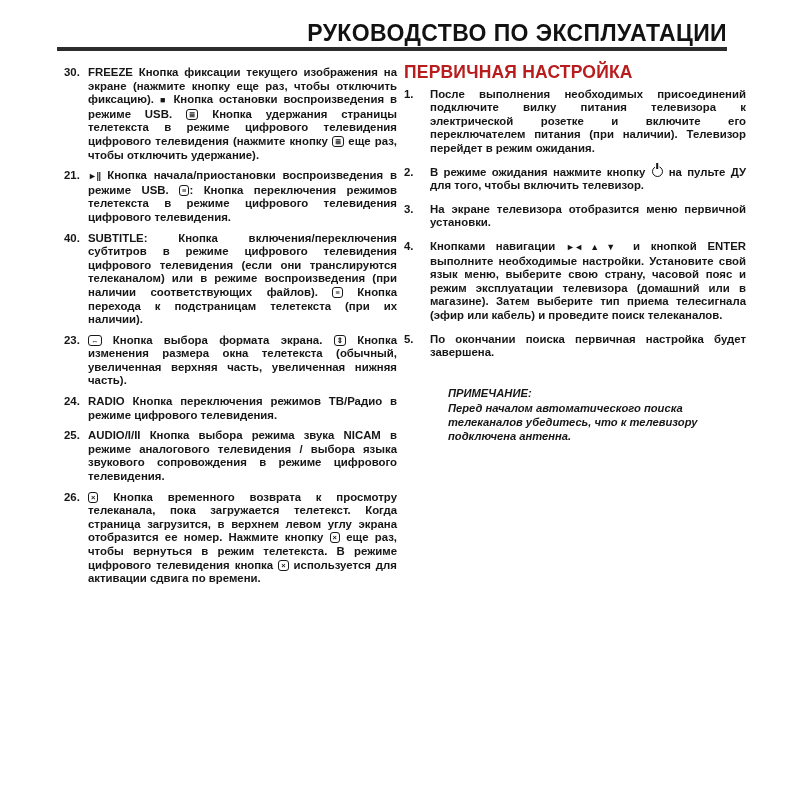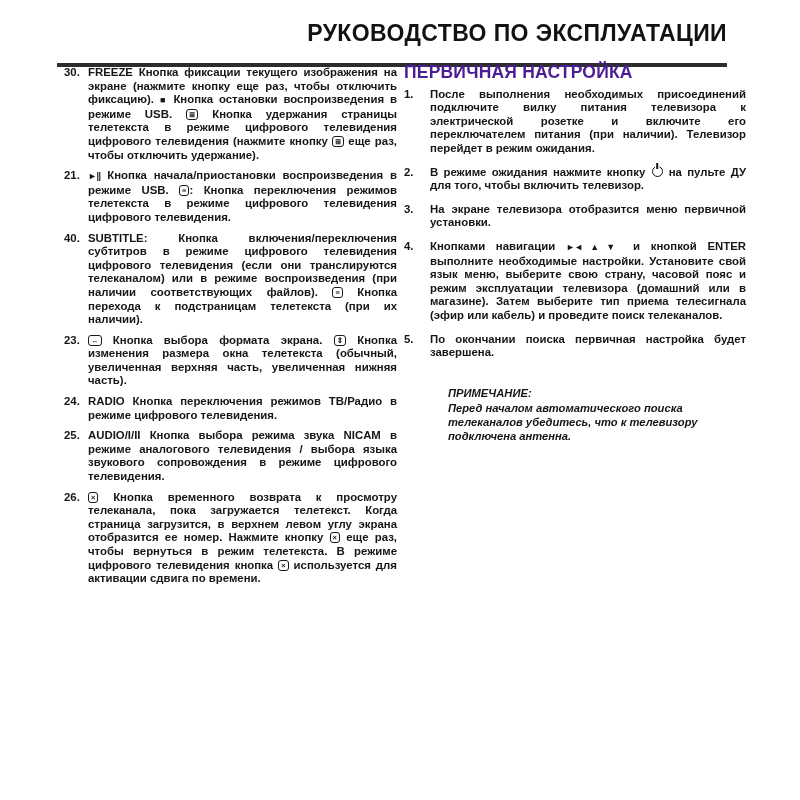--- a/index.html
+++ b/index.html
@@ -9,21 +9,21 @@
     color:#161616;
     -webkit-font-smoothing:antialiased;
   }
   .page{position:relative;width:800px;height:800px;background:#fff;}
 
   
   .header{
     position:absolute;left:57px;top:0;width:670px;
     text-align:right;
     border-bottom:4px solid #2d2d2d;
-    padding-bottom:16px;
+    padding-bottom:0;
   }
   .header-title{
     display:inline-block;
     margin-top:20px;
     font-size:23px;font-weight:700;letter-spacing:0.4px;
     color:#121212;
     transform:scaleY(1.05);transform-origin:bottom right;
   }
 
   
@@ -41,21 +41,21 @@
 
   .item{display:flex;margin:0 0 7px 0;}
   .col.right .item{margin-bottom:10px;}
   .item .num{flex:0 0 24px;}
   .col.right .item .num{flex:0 0 26px;}
   .item .txt{flex:1;text-align:justify;}
 
   .section-heading{
     margin:0 0 8px 0;
     font-size:17.5px;font-weight:700;letter-spacing:0.2px;
-    color:#4c1d95;
+    color:#b91c1c;
   }
 
   .note{
     margin:26px 0 0 44px;
     font-style:italic;font-weight:600;
     font-size:11.2px;line-height:14px;
   }
   .note-label{margin-bottom:1px;}
   .note-text{text-align:left;}
 

